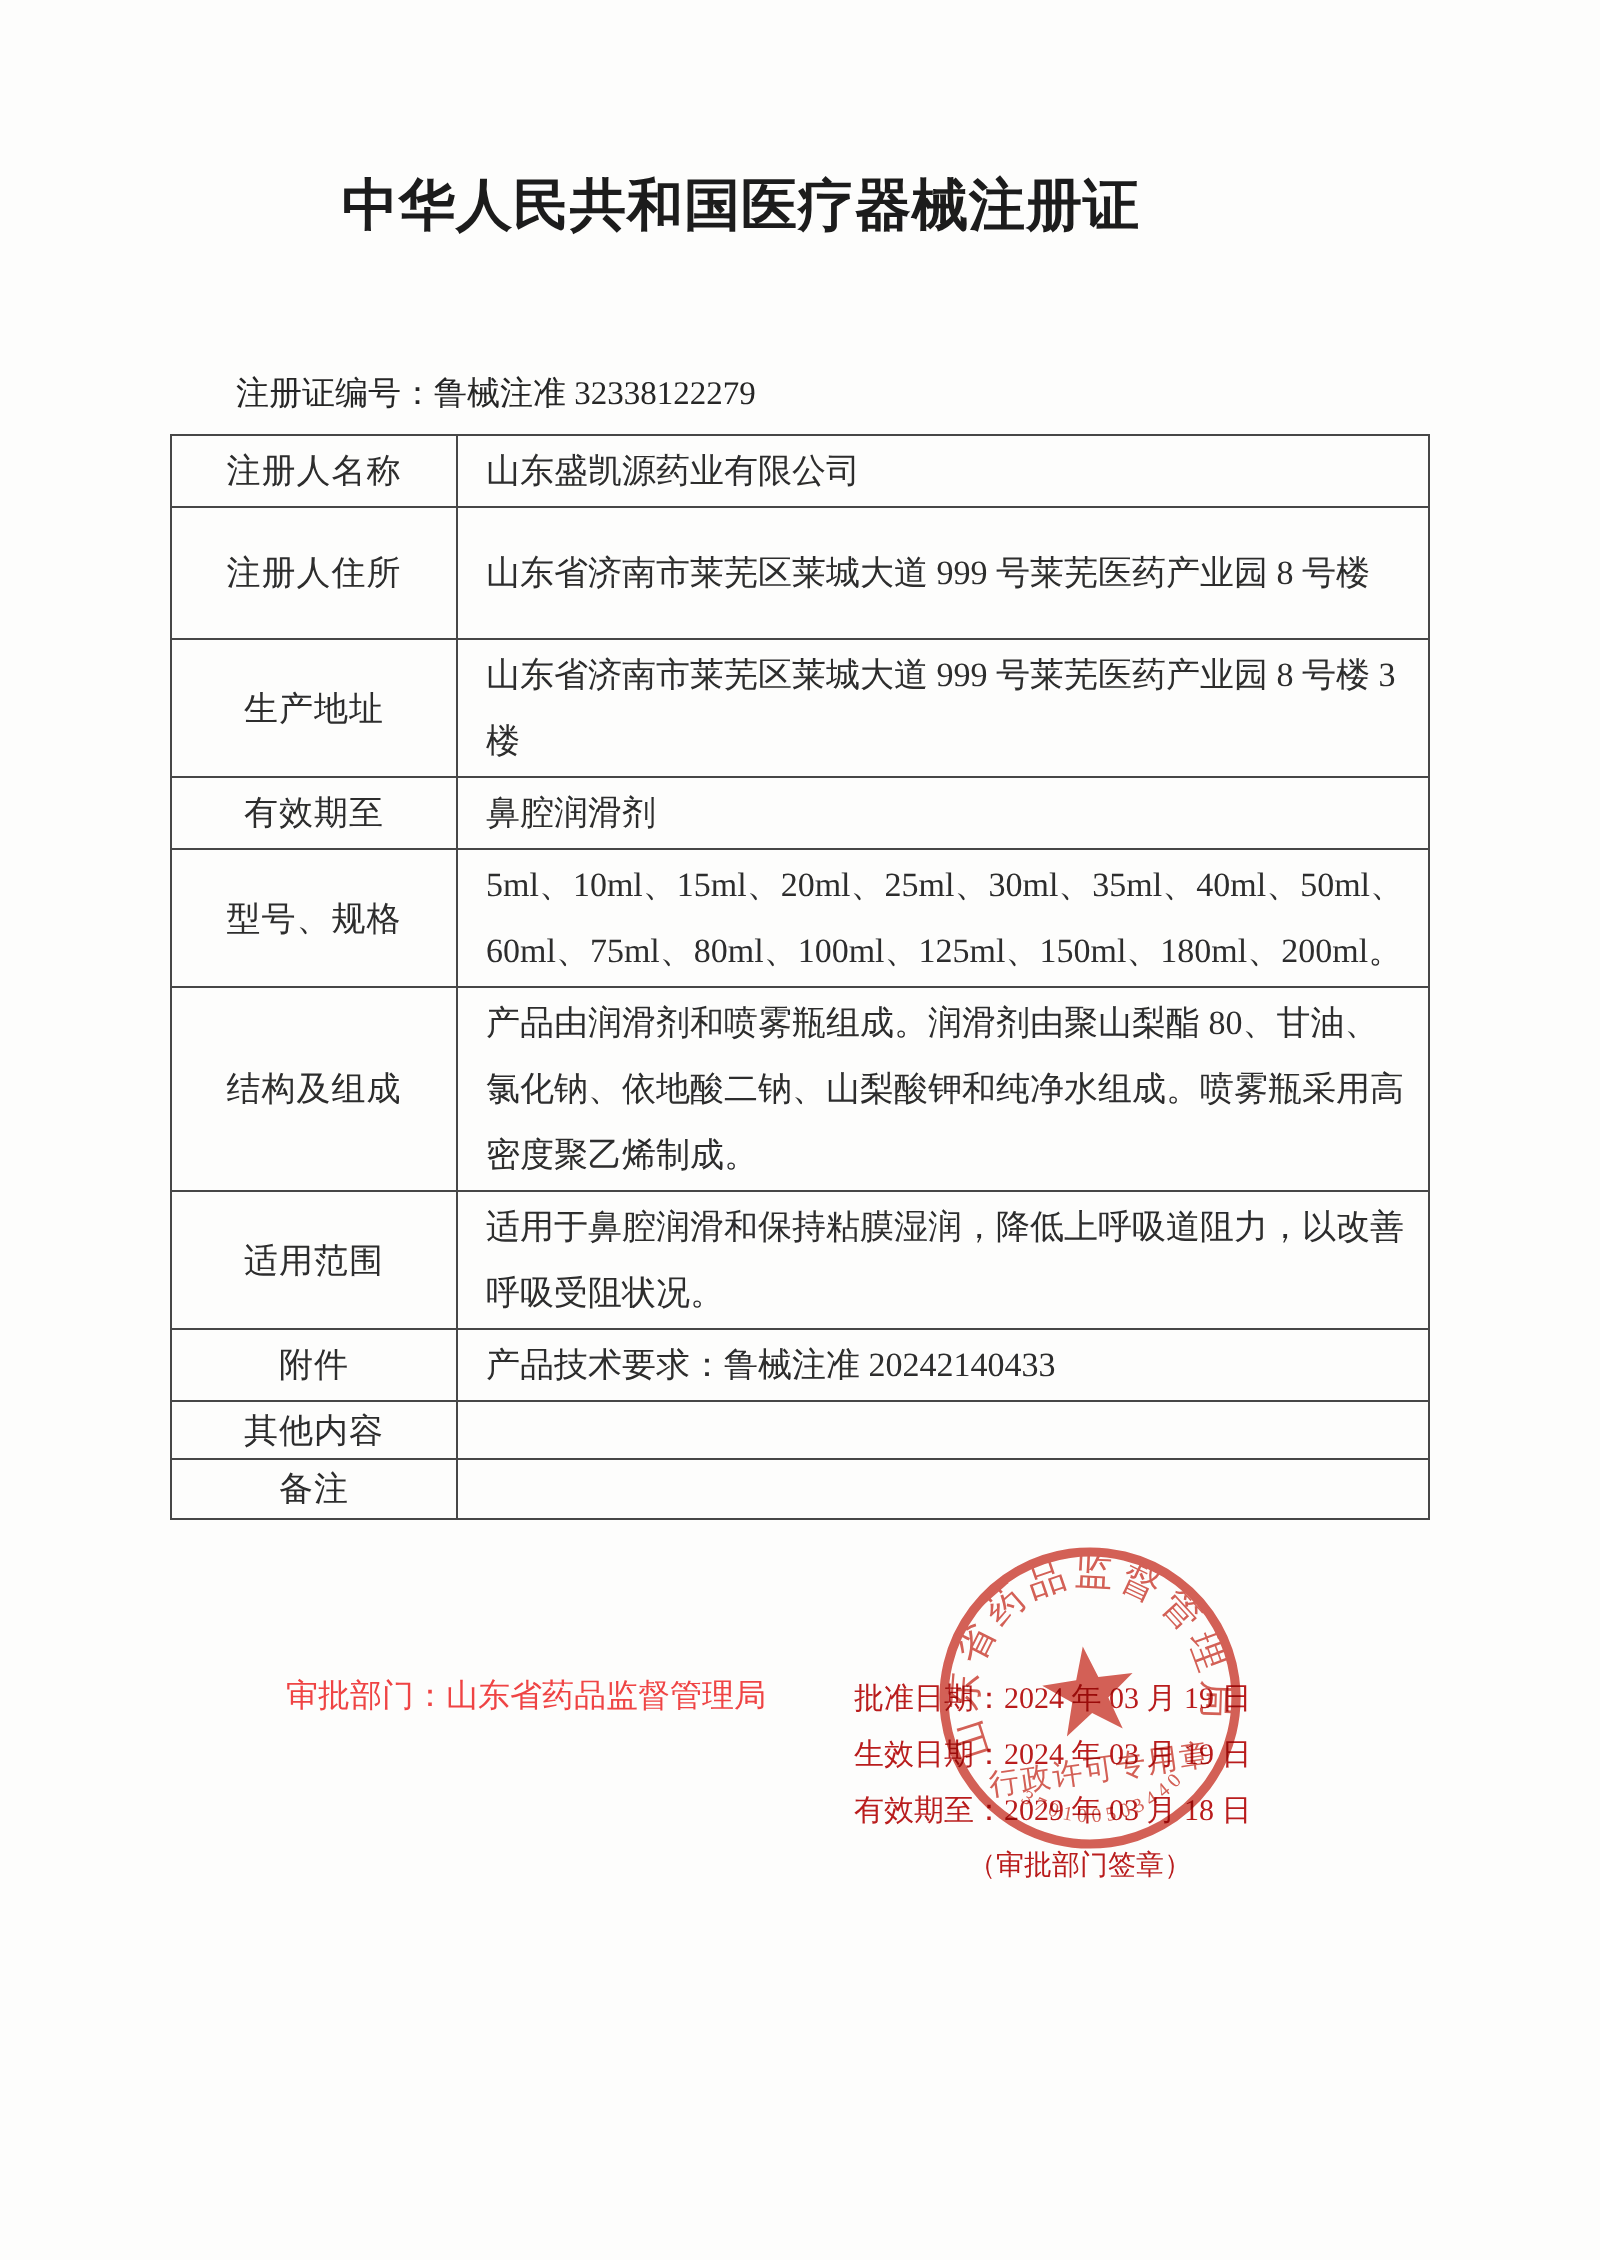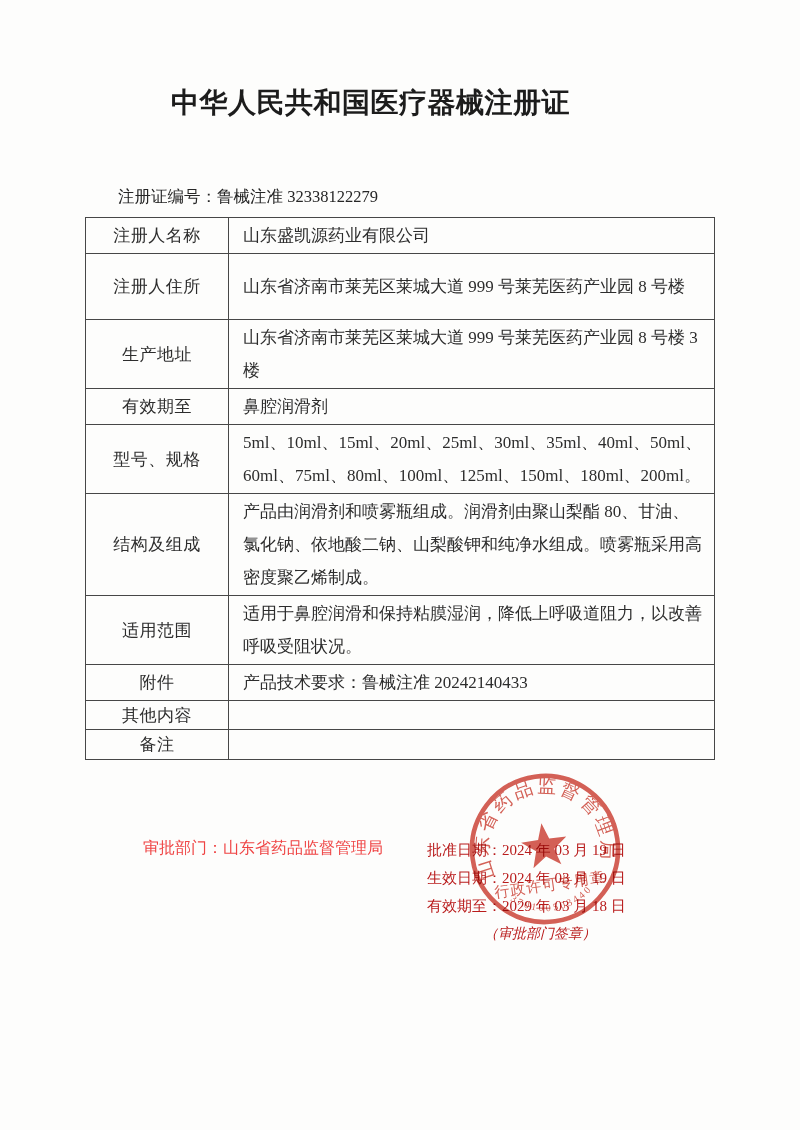--- a/index.html
+++ b/index.html
@@ -39,21 +39,21 @@
 
   .approval{
     position:absolute;left:118px;top:838px;
     font-size:16px;color:#ef4444;white-space:nowrap;margin-left:25px;
   }
   .dates{
     position:absolute;left:427px;top:836px;
     font-size:15px;color:#b91c1c;line-height:28px;
   }
   .dates .dline{white-space:nowrap;}
-  .seal-note{padding-left:57px;font-size:14px;font-style:italic;}
+  .seal-note{padding-left:57px;font-size:14px;}
 
   .stamp{
     position:absolute;left:465px;top:769px;width:160px;height:160px;
     transform:rotate(-8deg);
     opacity:0.84;mix-blend-mode:multiply;
     pointer-events:none;
   }
   .stamp .red-stroke{stroke:var(--stamp-color,#cd4236);fill:none;}
   .stamp .red-fill{fill:var(--stamp-color,#cd4236);}
   .stamp text{font-family:"Liberation Serif","DejaVu Serif",serif;}

